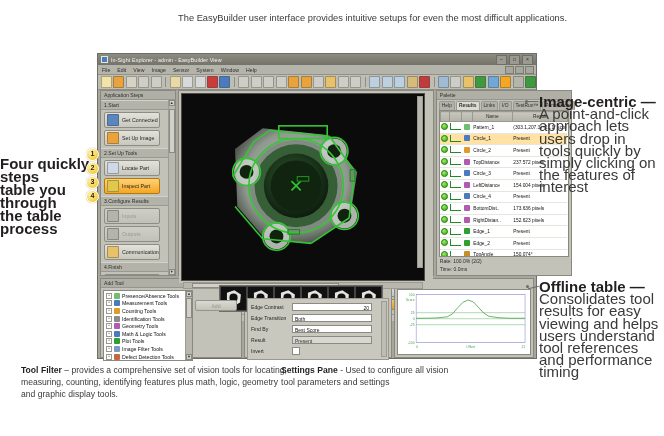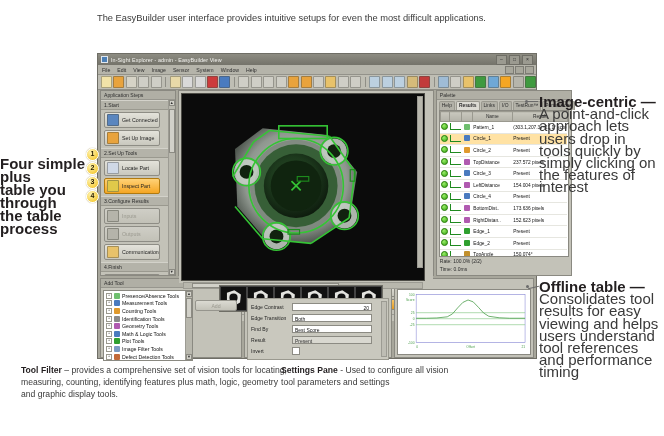--- a/index.html
+++ b/index.html
@@ -1,20 +1,20 @@
 <!DOCTYPE html>
 <html><head>
 <meta charset="utf-8">
 <style>
   html,body{margin:0;padding:0;background:#fff;}
   body{width:664px;height:436px;position:relative;overflow:hidden;
        font-family:"Liberation Sans",sans-serif;color:#231f20;}
 
   
-  .intro{position:absolute;left:97px;top:12px;width:470px;font-size:9.3px;line-height:13.5px;color:#3a3a3a;}
+  .intro{position:absolute;left:97px;top:12px;width:470px;font-size:9.3px;line-height:13.5px;color:#3a3a3a;text-align:right;}
   .callout{position:absolute;font-size:15px;line-height:12.2px;color:#3a3a3a;}
   .callout b{font-weight:bold;color:#231f20;}
   .caption{position:absolute;font-size:8.6px;line-height:12px;color:#3a3a3a;}
   .caption b{font-weight:bold;color:#231f20;}
 
   
   .app{position:absolute;left:97px;top:53px;width:440px;height:306px;
        background:#a8a79c;border:1px solid #6f6e66;box-sizing:border-box;}
   .titlebar{height:11px;background:linear-gradient(#8d8c82,#74736a);
             display:flex;align-items:center;padding:0 2px;}
@@ -620,21 +620,21 @@
               <text x="88" y="62" font-size="4" text-anchor="middle" fill="#4a9e4a" font-family="Liberation Sans, sans-serif">Offset</text>
               <path d="M22.0 30.0 L34.6 30.0 L47.1 29.7 L59.7 28.5 L66.0 25.4 L72.3 19.0 L78.6 13.2 L84.9 10.6 L91.1 12.6 L97.4 18.3 L103.7 24.4 L110.0 27.9 L122.6 29.5 L135.1 30.0 L154.0 30.0 " fill="none" stroke="#4a9e4a" stroke-width="0.9"></path>
             </svg>
         </div>
       </div>
     </div>
   </div>
 </div>
 
 <div class="callout" style="left:0px;top:157px;width:96px;text-align:left;font-weight:bold;line-height:13px;color:#231f20;">
-  <div>Four simple plus</div>
+  <div>Four quickly steps</div>
   <div>table you through</div>
   <div>the table process</div>
 </div>
 
 <div class="step" style="left:86px;top:148px;">1</div>
 <div class="step" style="left:86px;top:162px;">2</div>
 <div class="step" style="left:86px;top:176px;">3</div>
 <div class="step" style="left:86px;top:190px;">4</div>
 
 <div class="callout" style="left:539px;top:96px;width:120px;">

